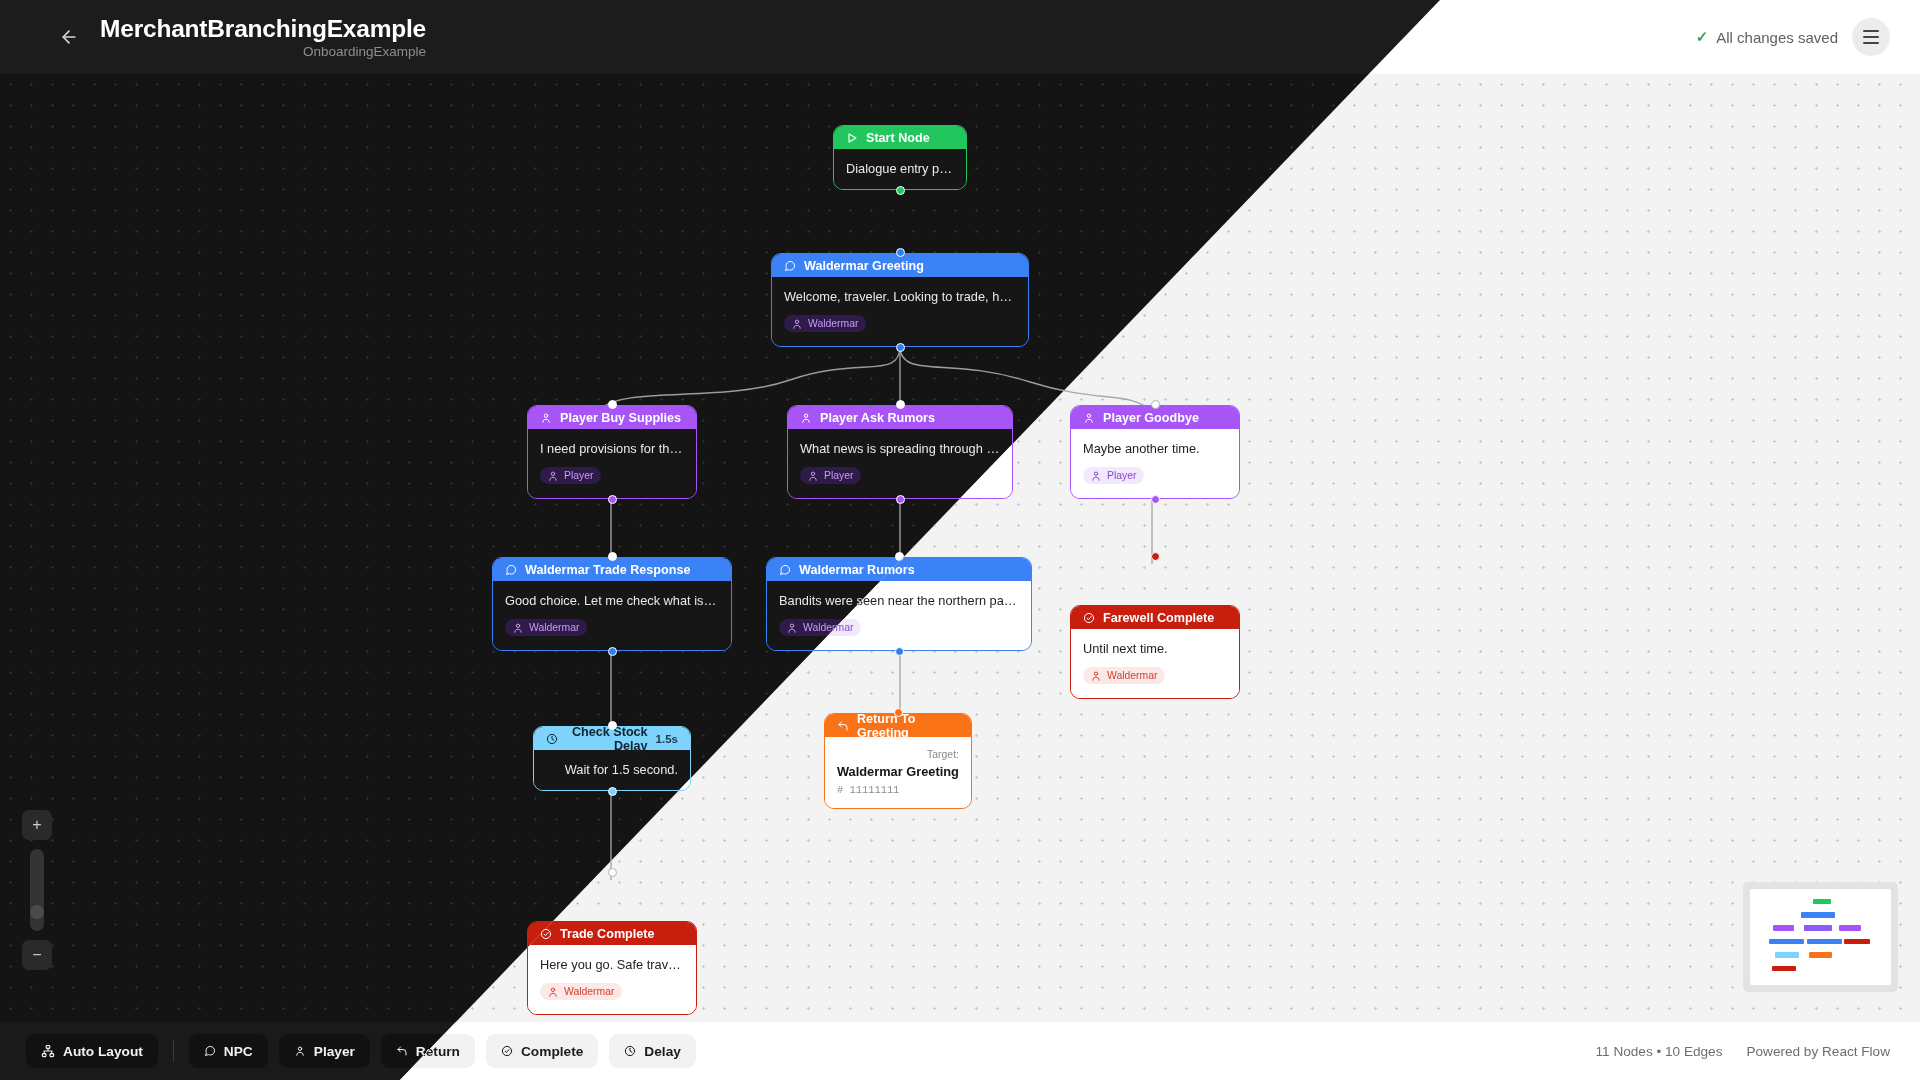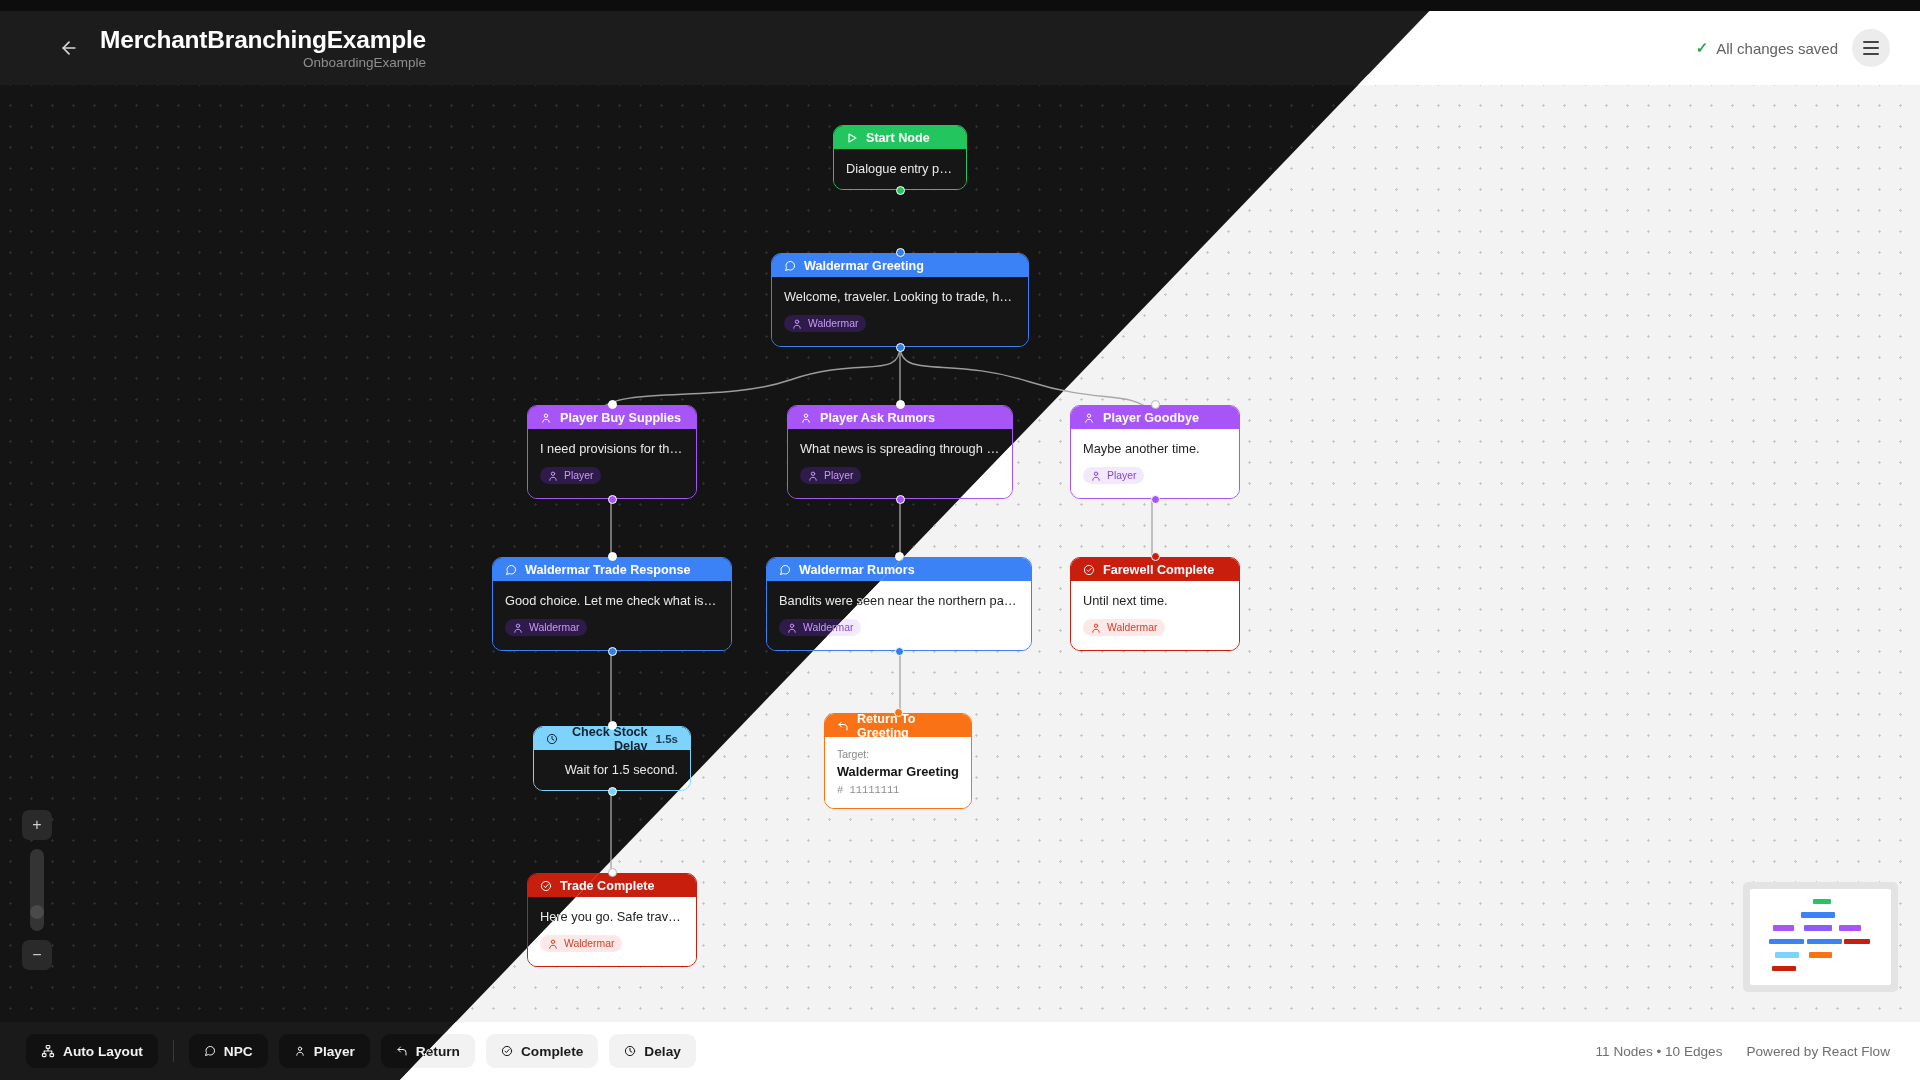--- a/index.html
+++ b/index.html
@@ -24,21 +24,21 @@
     background-image: radial-gradient(#2e2e2e 1.1px, transparent 1.1px);
     background-size: 21px 21px;
   }
   .light .canvas {
     background-color:#f3f3f3;
     background-image: radial-gradient(#c9c9c9 1.1px, transparent 1.1px);
     background-size: 21px 21px;
   }
 
   
-  .header { position:absolute; left:0; top:0; width:1920px; height:74px; display:flex; align-items:center;margin-top:11px; }
+  .header { position:absolute; left:0; top:0; width:1920px; height:74px; display:flex; align-items:center; }
   .dark .header { background:#1c1c1c; }
   .light .header { background:#ffffff; }
   .back-btn { width:34px; height:34px; margin-left:52px; display:flex; align-items:center; justify-content:center;
               border-radius:7px; cursor:pointer; }
   .dark .back-btn svg { stroke:#d6d6d6; }
   .light .back-btn svg { stroke:#444; }
   .titlewrap { margin-left:14px; }
   .apptitle { font-size:24.5px; font-weight:bold; letter-spacing:-0.2px; line-height:1.12; }
   .dark .apptitle { color:#ffffff; }
   .light .apptitle { color:#111111; }
@@ -71,39 +71,39 @@
            font-size:12.6px; font-weight:bold; color:#fff; }
   .nhead .sec { margin-left:auto; font-size:11.5px; font-weight:bold; }
   .nbody { padding:11px 12px 12px; }
   .dark .nbody { background:#161616; }
   .light .nbody { background:#ffffff; }
   .ntext { font-size:12.8px; line-height:1.35; white-space:nowrap; overflow:hidden; text-overflow:ellipsis; }
   .dark .ntext { color:#eaeaea; }
   .light .ntext { color:#1e1e1e; }
   .badge { display:inline-flex; align-items:center; gap:5px; margin-top:10px;
            padding:2.5px 8px 2.5px 7px; border-radius:9px; font-size:10.4px; }
-  .sub-label { font-size:10.5px; margin-bottom:4px; }
+  .sub-label { font-size:10.5px; margin-bottom:4px;text-align:right; }
   .dark .sub-label { color:#8a8a8a; }
   .light .sub-label { color:#8a8a8a; }
   .tgt-name { font-size:12.8px; font-weight:bold; }
   .dark .tgt-name { color:#f0f0f0; }
   .light .tgt-name { color:#141414; }
   .tgt-id { font-size:10.4px; margin-top:5px; font-family:"Liberation Mono", monospace; }
   .dark .tgt-id { color:#7d7d7d; }
   .light .tgt-id { color:#8c8c8c; }
 
   
   .t-start .nhead { background:#22c55e; }
   .t-start .shell { border-color:#22c55e; }
   .t-npc   .nhead { background:#3b82f6; }
   .t-npc   .shell { border-color:#3b82f6; }
   .t-player .nhead { background:#a855f7;align-items:center; }
   .t-player .shell { border-color:#a855f7; }
   .t-complete .nhead { background:#c81e0e; }
-  .t-complete .shell { border-color:#c81e0e; }
+  .t-complete .shell { border-color:#c81e0e;margin-top:48px; }
   .t-return .nhead { background:#f97316; }
   .t-return .shell { border-color:#f97316; }
   .t-delay .nhead { background:#7dd3fc; color:#0e2330; }
   .t-delay .shell { border-color:#7dd3fc;text-align:right; }
   .t-delay .nhead .sec { color:#1c3b4d; }
 
   .dark .bd-npc, .dark .bd-player, .dark .bd-start { background:#2e1b49; color:#c99bf5; }
   .light .bd-npc, .light .bd-player, .light .bd-start { background:#f2e9fd; color:#8b44d6; }
   .dark .bd-complete { background:#3d1110; color:#ef6a5a; }
   .light .bd-complete { background:#fce8e6; color:#d4402c; }

